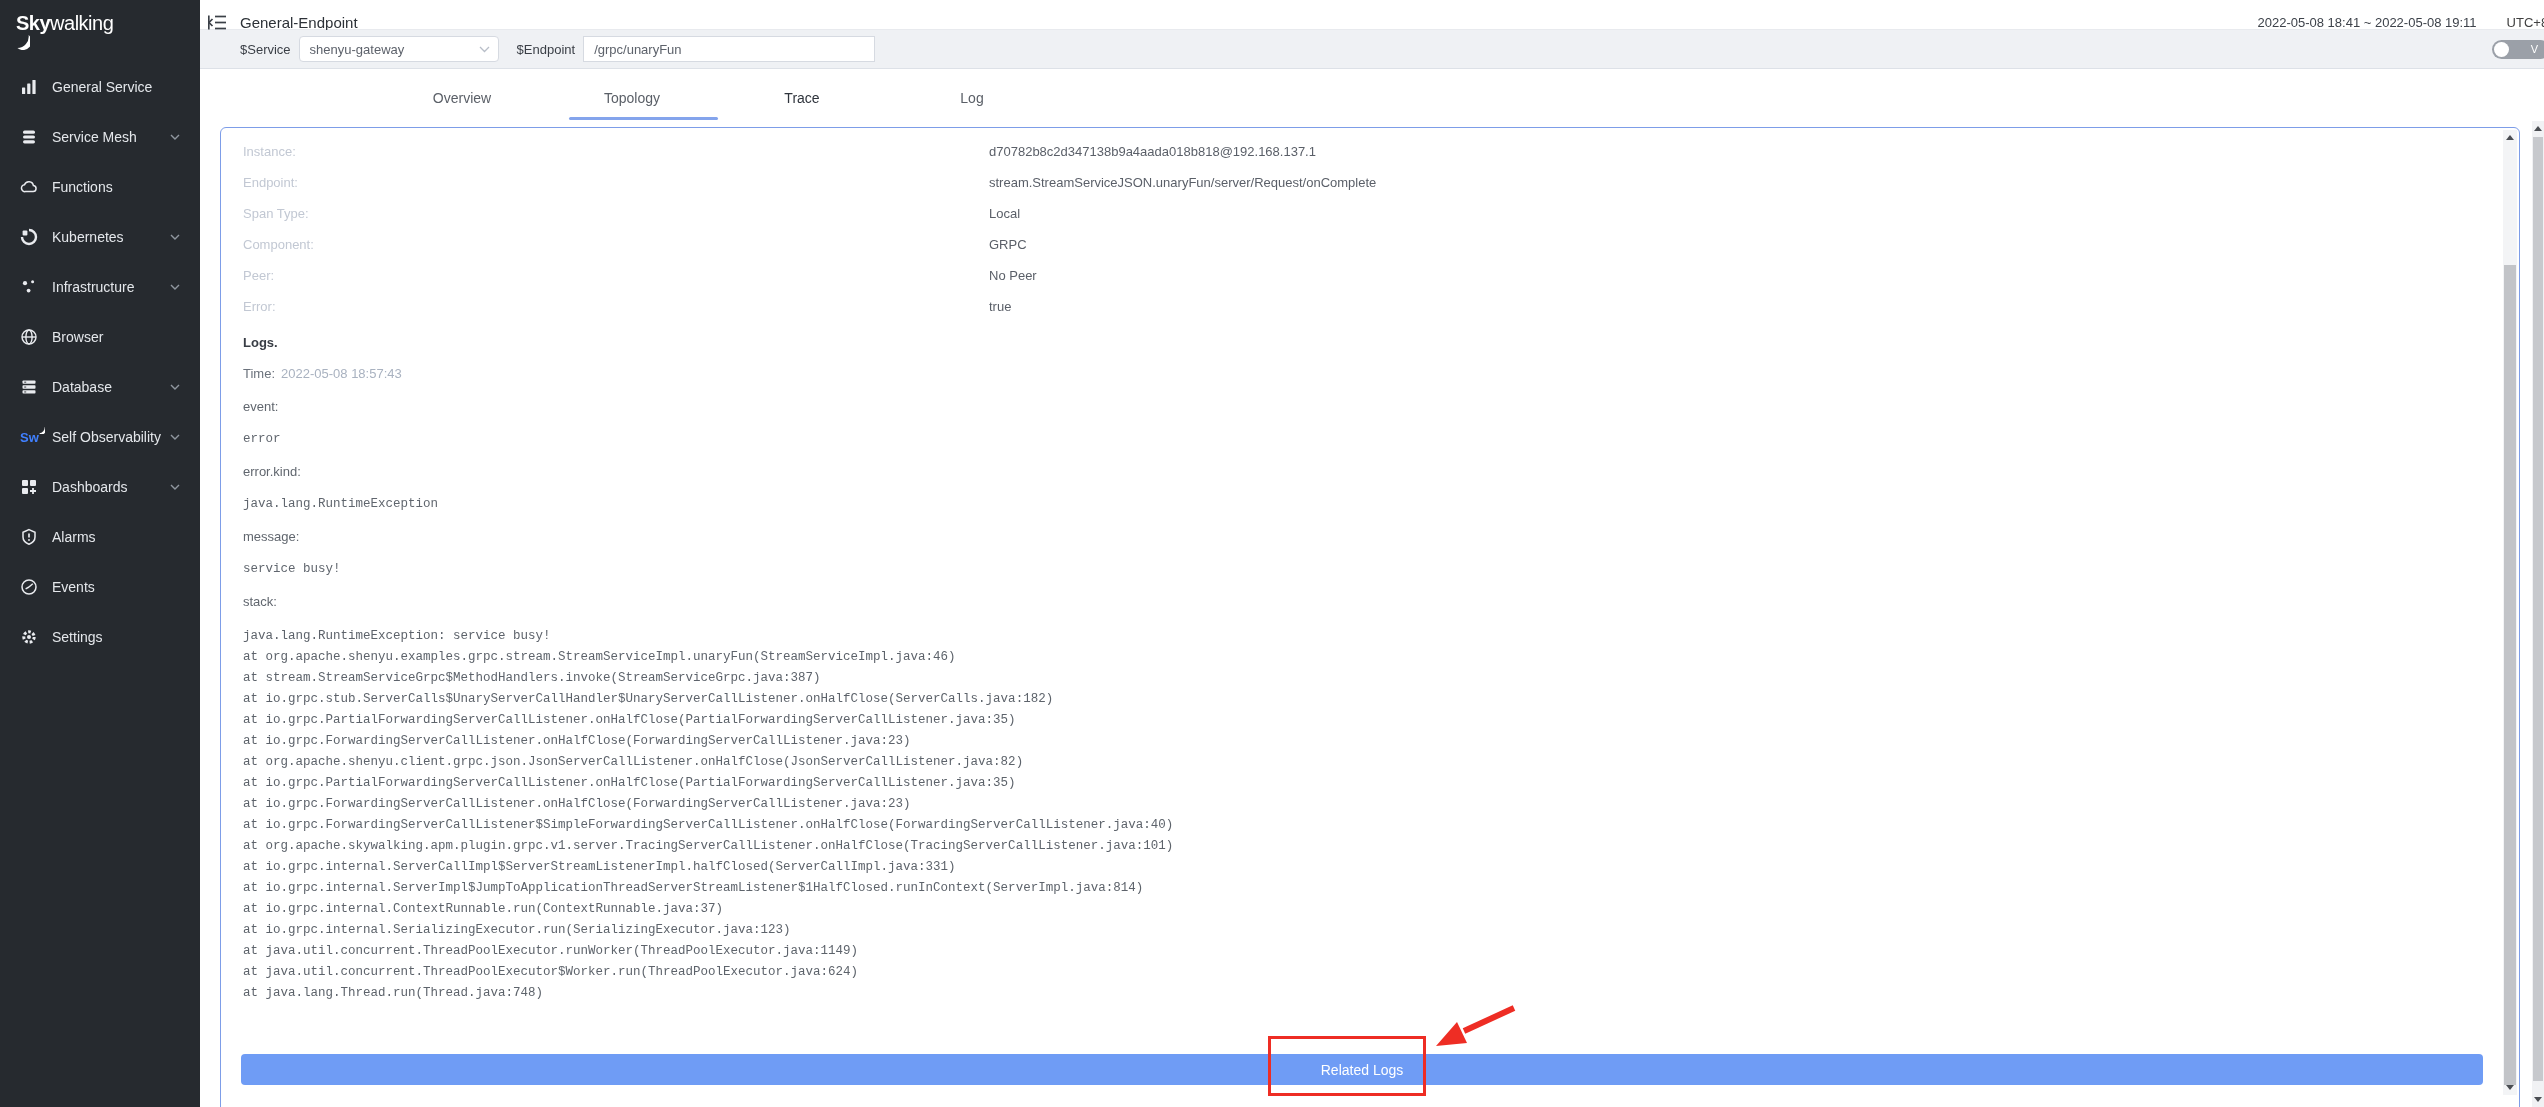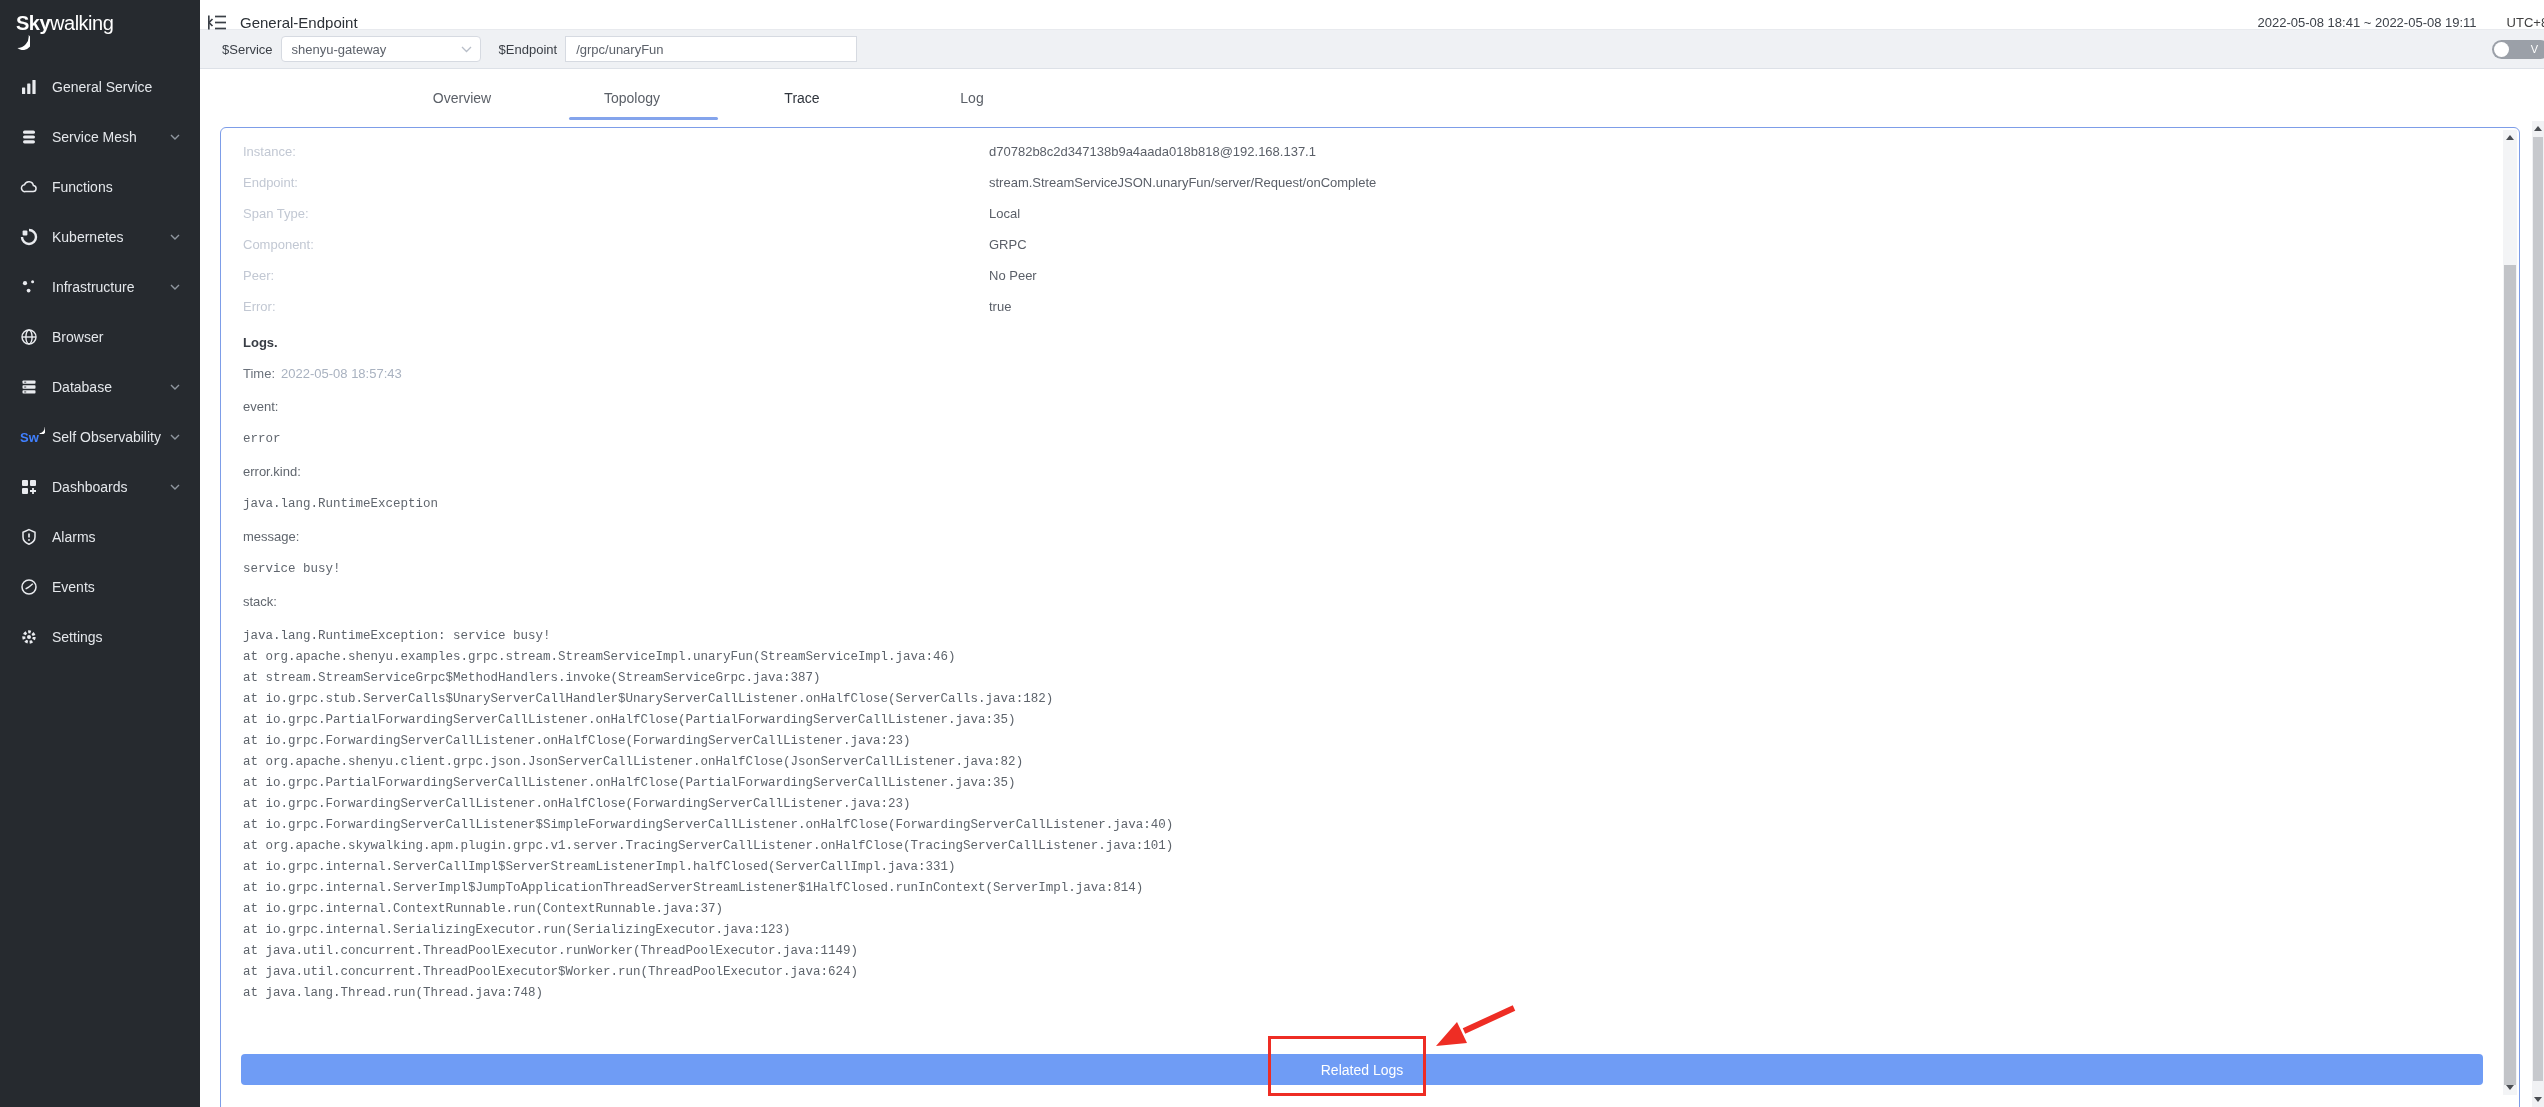--- a/index.html
+++ b/index.html
@@ -25,21 +25,21 @@
   .header{position:absolute;left:200px;top:0;width:2408px;height:30px;background:#fff;
     border-bottom:1px solid #e8eaee;display:flex;align-items:center;padding:15px 0 0 8px;box-sizing:border-box;z-index:4;}
   .fold{width:20px;height:16px;display:flex;align-items:center;cursor:pointer;}
   .htitle{margin-left:12px;font-size:15px;color:#2c3137;}
   .hspacer{flex:1;}
   .htime{font-size:13px;color:#3d424a;}
   .hzone{font-size:13px;color:#404040;margin-left:30px;}
   .hicon{margin-left:12px;display:flex;align-items:center;cursor:pointer;}
   
   .toolbar{position:absolute;left:200px;top:30px;width:2344px;height:39px;background:#eff1f4;
-    border-bottom:1px solid #dde1e7;display:flex;align-items:center;padding-left:22px;box-sizing:border-box;z-index:4;}
+    border-bottom:1px solid #dde1e7;display:flex;align-items:center;padding-left:40px;box-sizing:border-box;z-index:4;}
   .tlabel{font-size:13px;color:#3a3f46;}
   .tselect{margin-left:8px;width:200px;height:26px;background:#fff;border:1px solid #d6dae1;border-radius:4px;
     display:flex;align-items:center;padding:0 8px 0 10px;box-sizing:border-box;cursor:pointer;}
   .tselect .selval{font-size:13px;color:#5d626b;flex:1;}
   .tinput{margin-left:8px;width:292px;height:26px;background:#fff;border:1px solid #d6dae1;border-radius:0;
     font-size:13px;color:#5d626b;padding:0 10px;box-sizing:border-box;font-family:"Liberation Sans",sans-serif;outline:none;}
   .tlabel2{margin-left:18px;}
   .toggle{position:absolute;right:-6px;top:10px;width:58px;height:19px;border-radius:10px;background:#9ba0a8;cursor:pointer;}
   .toggle .knob{position:absolute;left:2px;top:2px;width:15px;height:15px;border-radius:50%;background:#fff;}
   .toggle .tlab{position:absolute;right:12px;top:3px;font-size:11px;color:#fff;}

